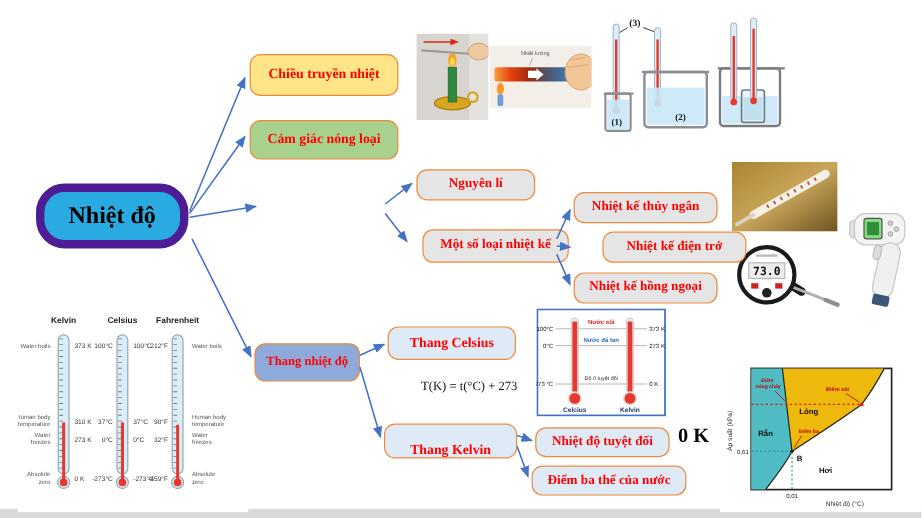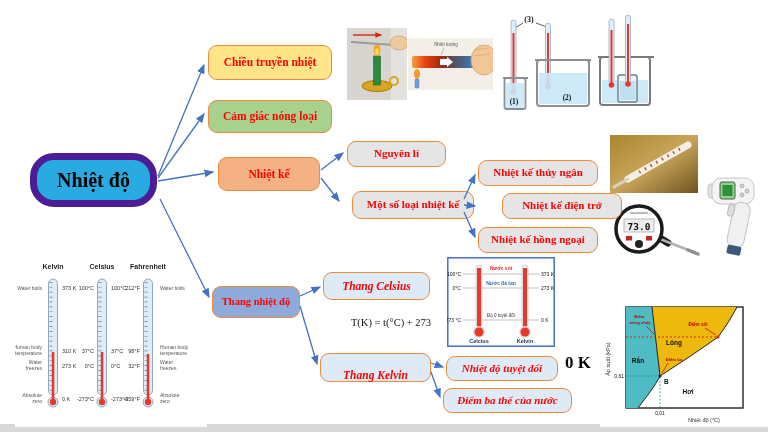--- a/index.html
+++ b/index.html
@@ -8,21 +8,21 @@
   .abs{position:absolute;}
   .box{position:absolute;display:flex;align-items:center;justify-content:center;
        border:1.6px solid #ED8A3C;border-radius:9px;font-weight:bold;color:#FF0000;
        text-align:center;line-height:1.05;box-sizing:border-box;}
   .bg-main{background:#29ABE2;border:7px solid #4c1d95;color:#000000;border-radius:24px;}
   .bg-yellow{background:#FFE587;}
   .bg-green{background:#A9D18E;}
   .bg-orange{background:#F4B183;}
   .bg-peach{background:#e5e5e5;}
   .bg-bluegray{background:#8EAADB;}
-  .bg-lightblue{background:#DEEBF7;font-style:italic;}
+  .bg-lightblue{background:#DEEBF7;}
   .plain{position:absolute;color:#111;font-weight:normal;}
   svg text{font-family:"Liberation Sans",sans-serif;}
   svg text.serif{font-family:"Liberation Serif",serif;}
   #arrows{position:absolute;left:0;top:0;z-index:3;pointer-events:none;}
   .box{z-index:2;}
   .fig{z-index:1;}
   #bottom-strip{position:absolute;left:0;top:424px;width:768px;height:8px;background:#D9D9D9;z-index:0;}
 </style>
 </head>
 <body>
@@ -59,23 +59,20 @@
   </div>
 
   <div class="box bg-yellow" style="left:208px;top:45px;width:124px;height:35px;font-size:11.5px;">
     <span>Chiều truyền nhiệt</span>
   </div>
 
   <div class="box bg-green" style="left:208px;top:100px;width:124px;height:33px;font-size:11.5px;">
     <span>Cảm giác nóng loại</span>
   </div>
 
-  <div class="box bg-orange" style="left:218px;top:157px;width:102px;height:34px;font-size:11.5px;">
-    <span>Nhiệt kế</span>
-  </div>
 
   <div class="box bg-peach" style="left:347px;top:141px;width:99px;height:26px;font-size:11px;">
     <span>Nguyên lí</span>
   </div>
 
   <div class="box bg-peach" style="left:352px;top:191px;width:122px;height:28px;font-size:11px;">
     <span>Một số loại nhiệt kế</span>
   </div>
 
   <div class="box bg-peach" style="left:478px;top:160px;width:120px;height:26px;font-size:11px;">

